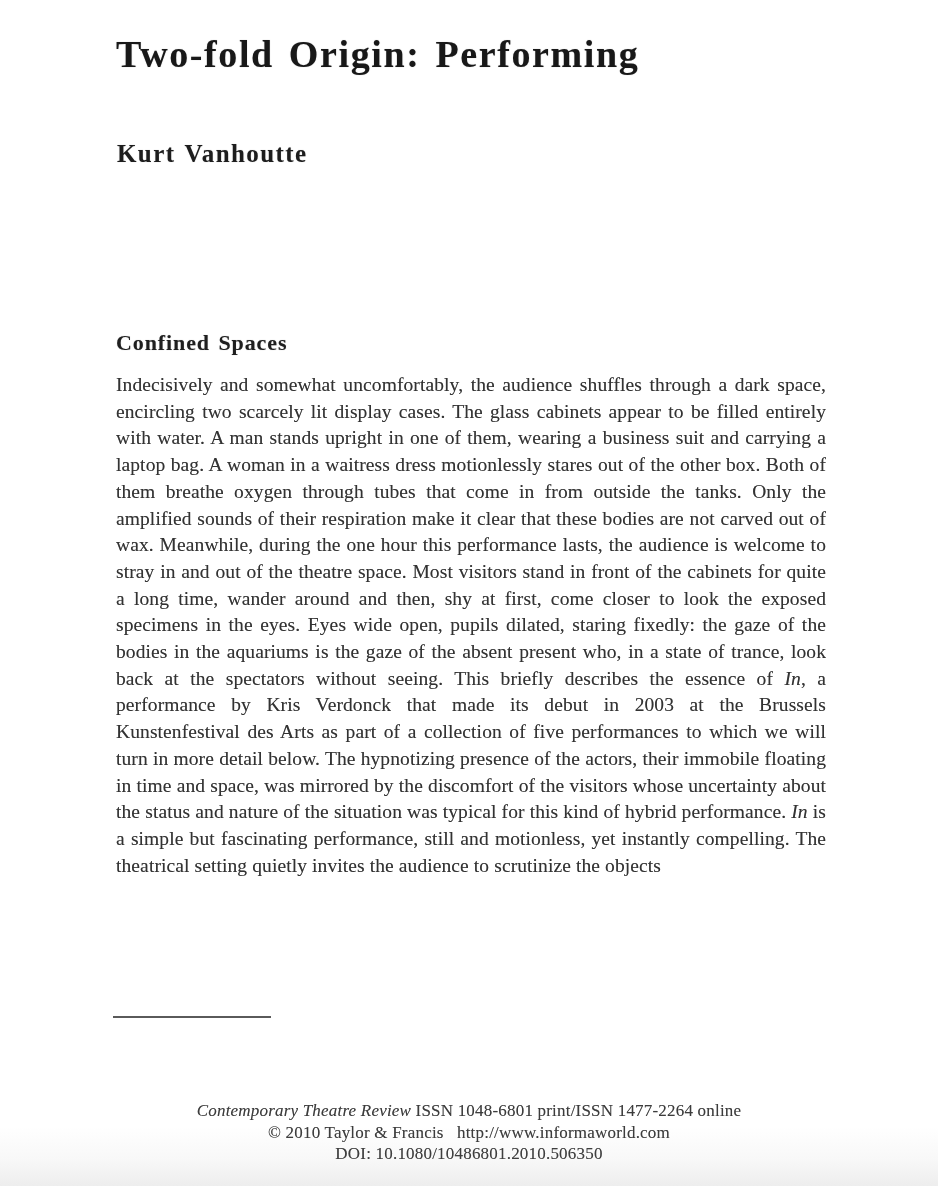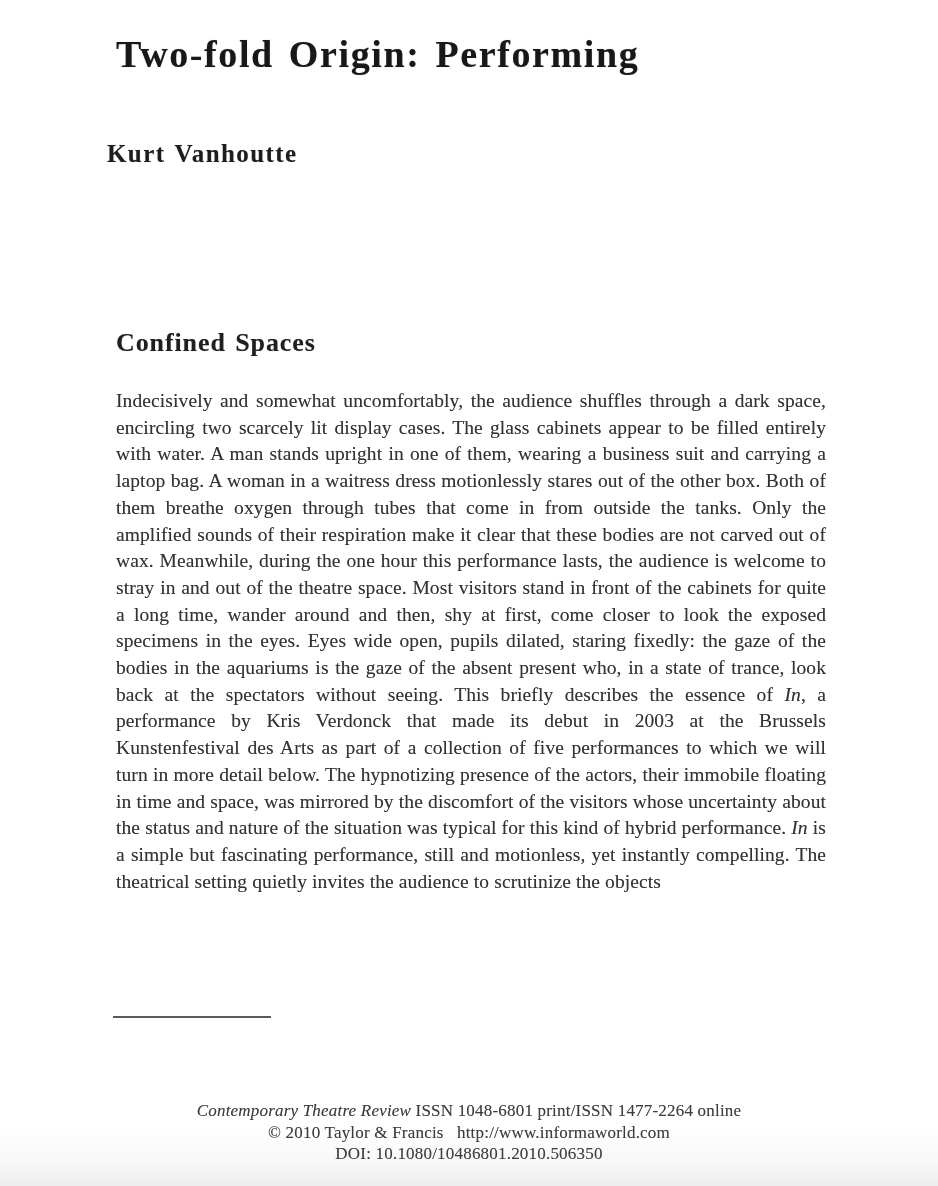--- a/index.html
+++ b/index.html
@@ -24,46 +24,46 @@
     line-height: 47px;
     font-weight: bold;
     letter-spacing: 1.6px;
     word-spacing: 4px;
     color: #181818;
     text-shadow: 0 0 1px rgba(40,40,40,0.35);
   }
   .paper-title .tline { display: block; text-align: right; }
   .author {
     position: absolute;
-    left: 107px;
+    left: 117px;
     top: 139px;
     font-size: 25px;
     line-height: 30px;
     font-weight: bold;
     letter-spacing: 1.4px;
     word-spacing: 2px;
     color: #1d1d1d;
     text-shadow: 0 0 1px rgba(40,40,40,0.3);
   }
   .section-heading {
     position: absolute;
     left: 116px;
     top: 329px;
-    font-size: 26px;
+    font-size: 22px;
     line-height: 28px;
     font-weight: bold;
     letter-spacing: 0.9px;
     word-spacing: 2px;
     color: #1f1f1f;
     text-shadow: 0 0 1px rgba(40,40,40,0.3);
   }
   .body-paragraph {
     position: absolute;
     left: 116px;
-    top: 388px;
+    top: 372px;
     width: 710px;
     font-size: 19.5px;
     line-height: 26.7px;
     text-align: justify;
     letter-spacing: 0.1px;
     color: #333333;
     text-shadow: 0 0 0.6px rgba(60,60,60,0.45);
   }
   .italic { font-style: italic; }
   .footnote-divider {

